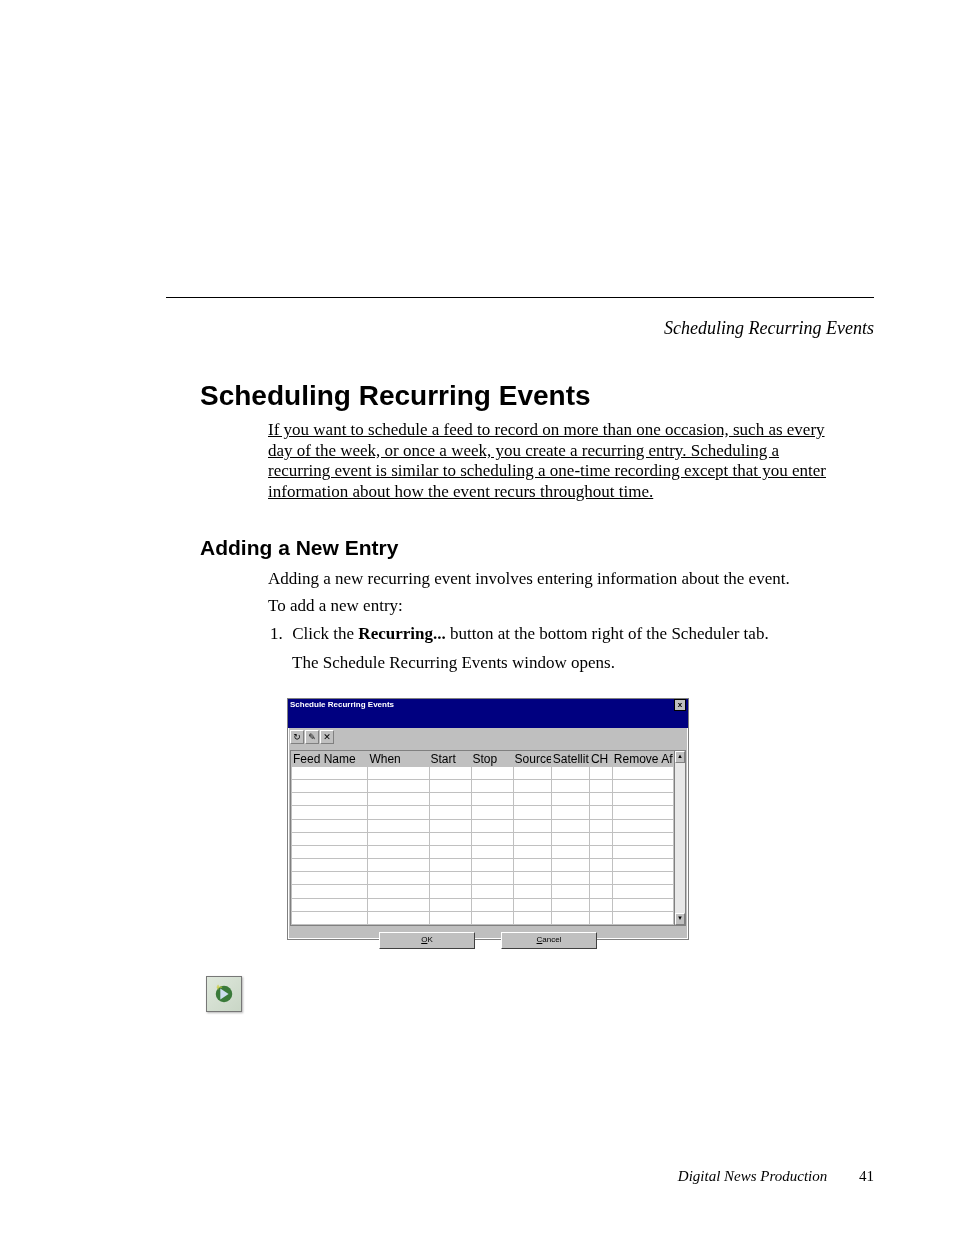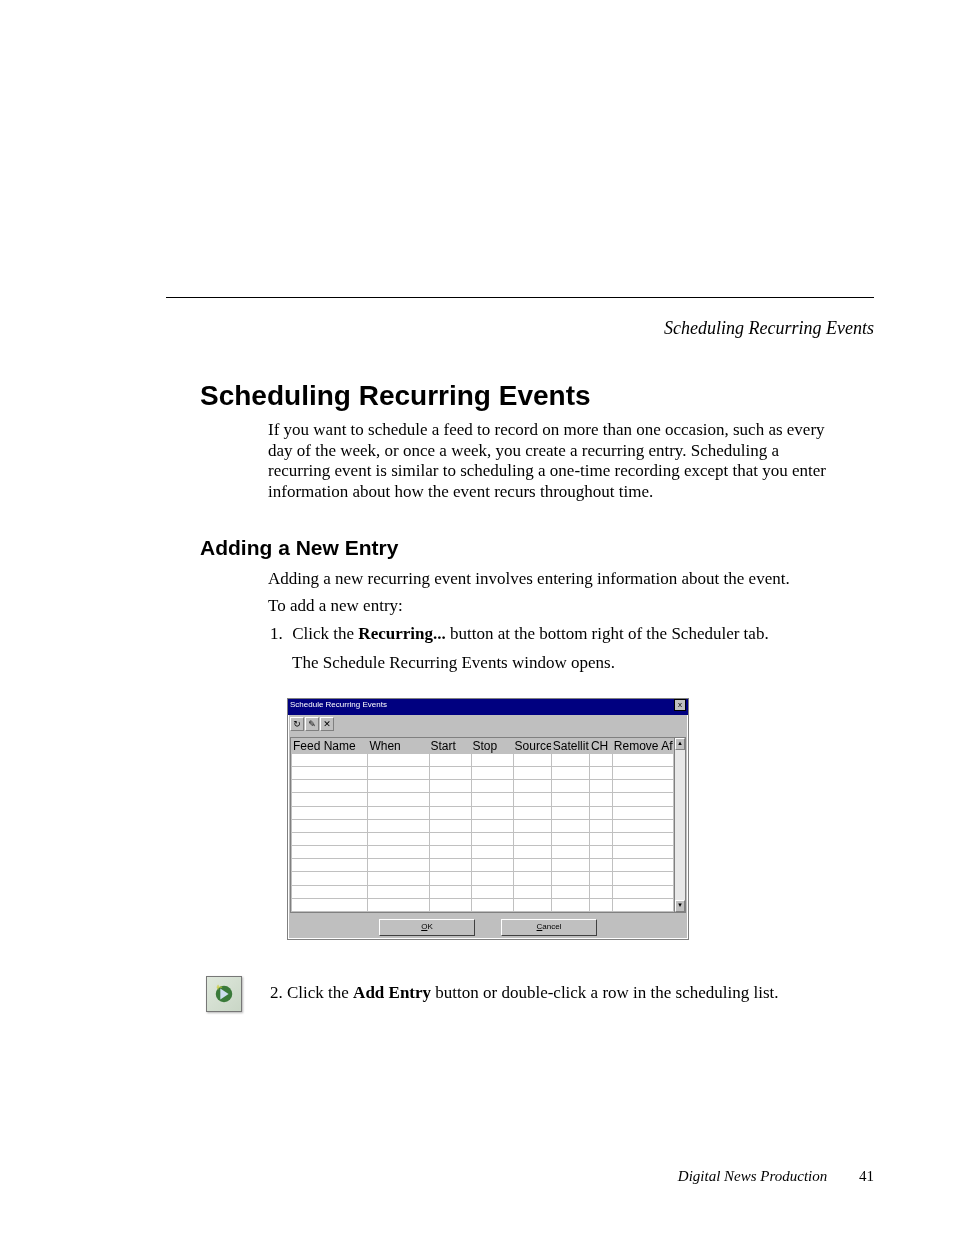--- a/index.html
+++ b/index.html
@@ -38,20 +38,21 @@
     font-weight: bold;
     font-size: 28px;
   }
   .intro {
     position: absolute;
     left: 268px;
     right: 118px;
     top: 420px;
     font-size: 17px;
     line-height: 1.22;
+    text-decoration: underline;
   }
   .h2 {
     position: absolute;
     left: 200px;
     top: 536px;
     font-family: Arial, Helvetica, sans-serif;
     font-weight: bold;
     font-size: 21px;
     text-align: right;
   }
@@ -85,26 +86,26 @@
     height: 240px;
     background: #bfbfbf;
     border: 1px solid #808080;
     box-shadow: inset -1px -1px 0 #fff, inset 1px 1px 0 #fff;
     font-family: Tahoma, Arial, sans-serif;
     font-size: 8px;
   }
   .win .titlebar {
     background: #000080;
     color: #fff;
-    height: 16px;
+    height: 29px;
     line-height: 12px;
     padding: 0 2px;
     display: flex;
     justify-content: space-between;
-    font-weight: normal;
+    font-weight: bold;
     font-size: 8px;
   }
   .win .closebox {
     width: 10px; height: 10px;
     background:#c0c0c0;
     color:#000;
     text-align:center;
     line-height:9px;
     font-size:8px;
     border:1px solid #000;
@@ -421,23 +422,19 @@
 
   <div class="iconbox">
     <svg viewBox="0 0 24 24">
       <circle cx="12" cy="12" r="9" fill="#3a7a3a"></circle>
       <path d="M8 6 L17 12 L8 18 Z" fill="#cde"></path>
       <rect x="4" y="4" width="6" height="1" fill="#cc3"></rect>
       <rect x="5" y="2" width="1" height="5" fill="#cc3"></rect>
     </svg>
   </div>
 
-  <div class="step2">
-    <span class="num">2.</span>
-    <span>Click the </span><span class="bold">Add Entry</span><span> button or double-click a row in the scheduling list.</span>
-  </div>
 
   <div class="footer">
     <span class="book">Digital News Production</span>
     <span class="pg">41</span>
   </div>
 
 </div>
 
 </body></html>

